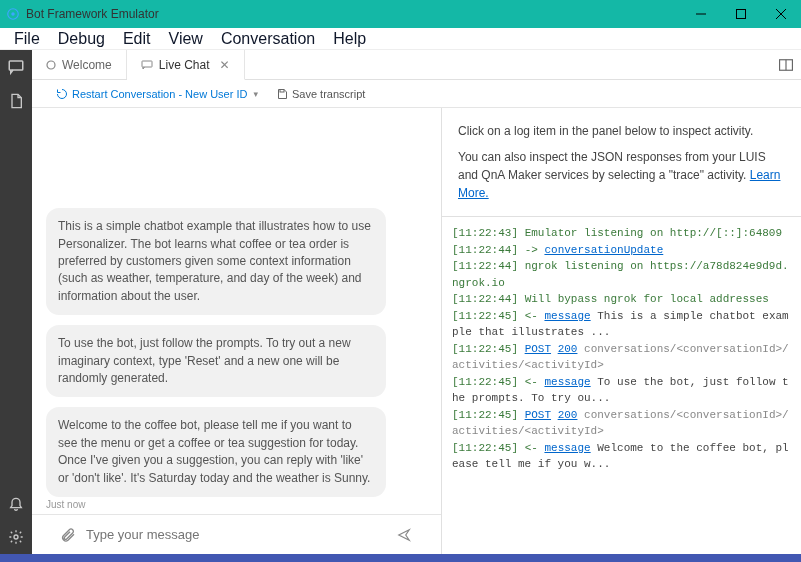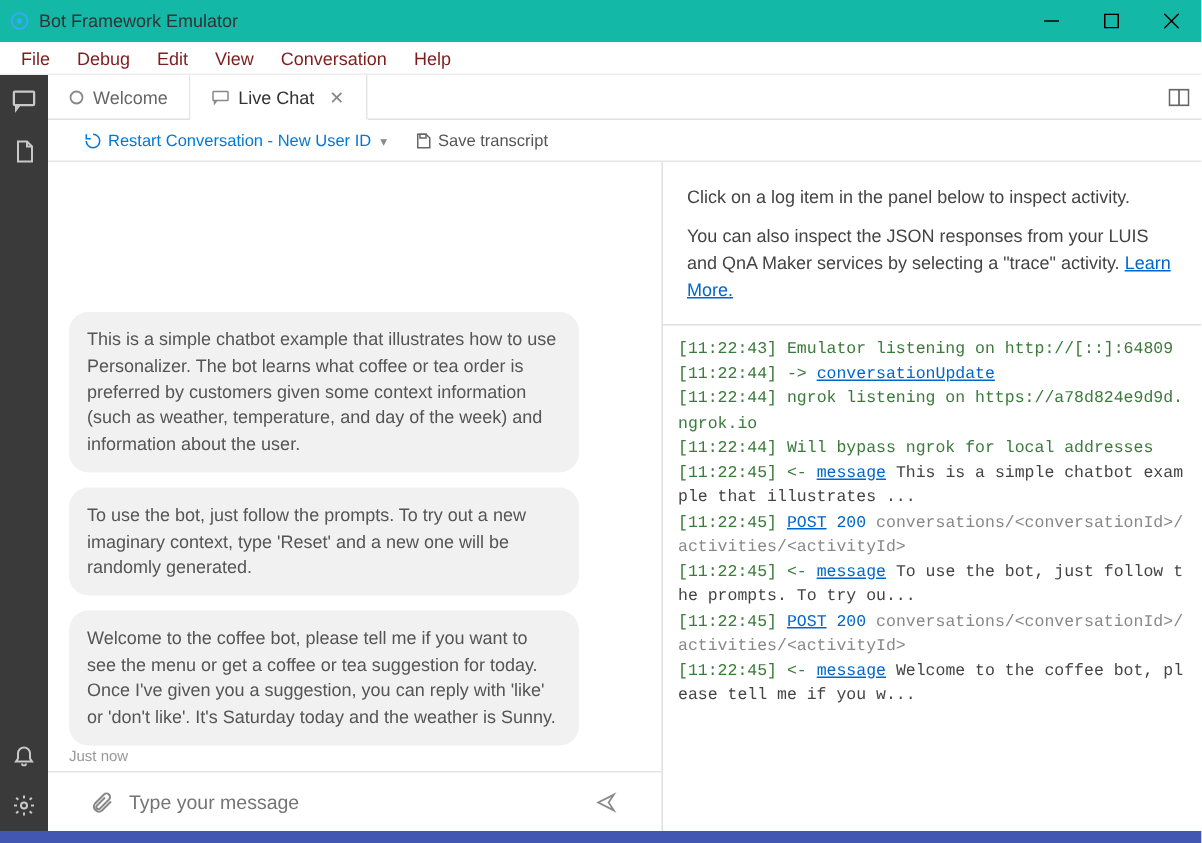--- a/index.html
+++ b/index.html
@@ -6,21 +6,21 @@
 html, body { width: 801px; height: 562px; font-family: "Segoe UI", Arial, sans-serif; font-size: 12px; overflow: hidden; background: #fff; }
 
 .titlebar { height: 28px; display: flex; align-items: center; justify-content: space-between; background: #14b8a6; padding-left: 6px; }
 .titlebar-left { display: flex; align-items: center; gap: 6px; }
 .titlebar-title { font-size: 12px; color: #333; }
 .titlebar-controls { display: flex; }
 .titlebar-btn { width: 40px; height: 28px; display: flex; align-items: center; justify-content: center; color: #000; }
 .titlebar-btn svg { width: 10px; height: 10px; }
 
 .menubar { height: 22px; display: flex; align-items: center; padding-left: 6px; gap: 2px; background: #fff; border-bottom: 1px solid #eee; }
-.menu-item { padding: 2px 8px; font-size: 12px; color: #7f1d1d; }
+.menu-item { padding: 2px 8px; font-size: 16px; color: #0f172a; }
 
 .workspace { display: flex; height: calc(562px - 28px - 22px - 8px); }
 
 .sidebar { width: 32px; background: #3a3a3a; display: flex; flex-direction: column; justify-content: space-between; align-items: center; padding: 8px 0; }
 .sidebar-top, .sidebar-bottom { display: flex; flex-direction: column; gap: 16px; }
 .sidebar-icon { color: #c8c8c8; width: 18px; height: 18px; display: flex; align-items: center; justify-content: center; }
 
 .main { flex: 1; display: flex; flex-direction: column; }
 
 .tabbar { height: 30px; display: flex; align-items: stretch; border-bottom: 1px solid #e0e0e0; }
@@ -50,21 +50,21 @@
 
 .inspect { padding: 14px 16px; font-size: 12px; color: #444; line-height: 1.5; }
 .inspect a { color: #0066cc; }
 
 .log-pane { flex: 1; border-top: 1px solid #e0e0e0; padding: 8px 10px; font-family: Consolas, "Courier New", monospace; font-size: 11px; color: #3a7a3a; line-height: 1.5; overflow: hidden; white-space: normal; word-break: break-all; }
 .log-line { display: block; }
 .log-ts { color: #3a7a3a; }
 .log-arrow { color: #3a7a3a; }
 .log-link { color: #0066cc; text-decoration: underline; }
 .log-text { color: #444; }
-.log-status { color: #0066cc; }
+.log-status { color: #0066cc; text-decoration: underline; }
 .log-gray { color: #888; }
 
 .bottombar { height: 8px; background: #4257b2; }
 
 svg { display: block; }
 </style>
 </head>
 <body>
 
 <div class="titlebar">

